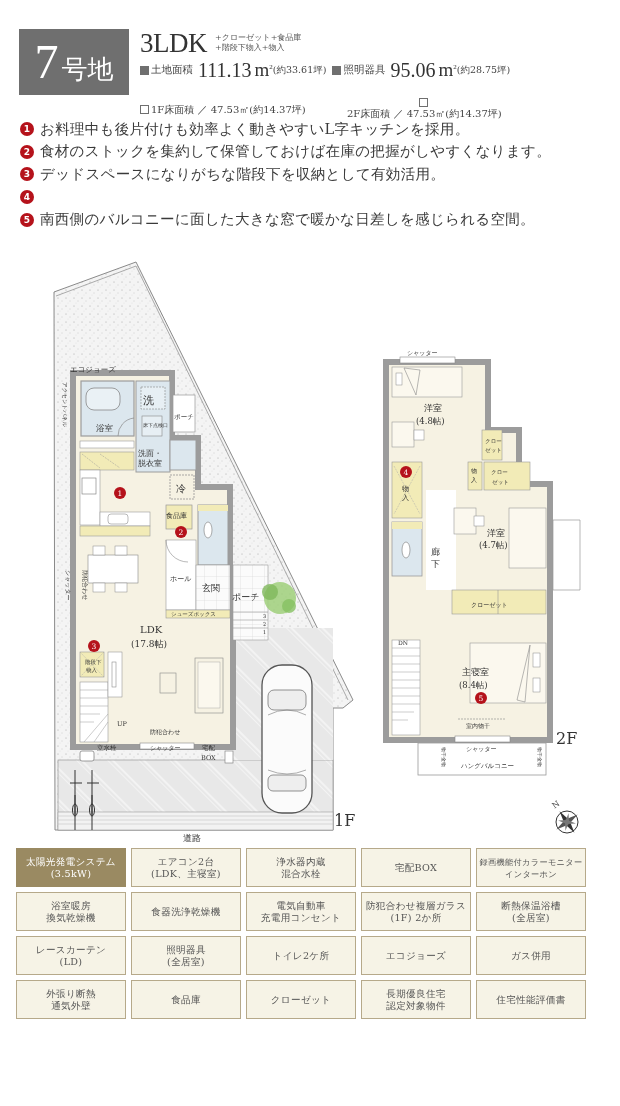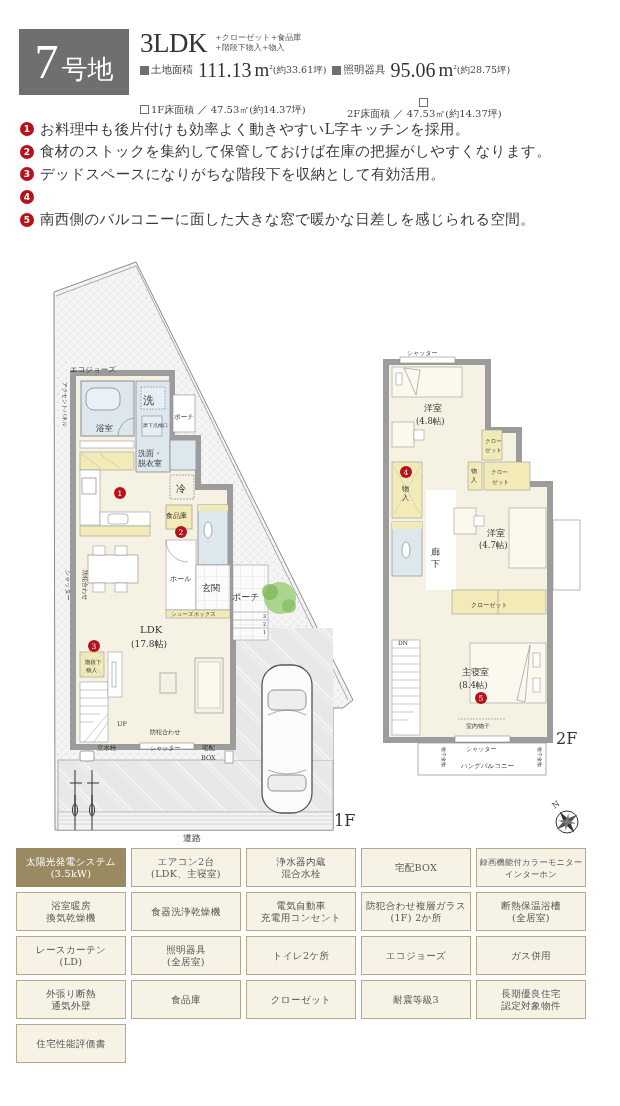--- a/index.html
+++ b/index.html
@@ -396,17 +396,16 @@
 (LD)</div>
   <div class="cell">照明器具
 (全居室)</div>
   <div class="cell">トイレ2ケ所</div>
   <div class="cell">エコジョーズ</div>
   <div class="cell">ガス併用</div>
   <div class="cell">外張り断熱
 通気外壁</div>
   <div class="cell">食品庫</div>
   <div class="cell">クローゼット</div>
-  <div class="cell">耐震等級3</div>
   <div class="cell">長期優良住宅
 認定対象物件</div>
   <div class="cell">住宅性能評価書</div>
 </div>
 
 </body></html>

